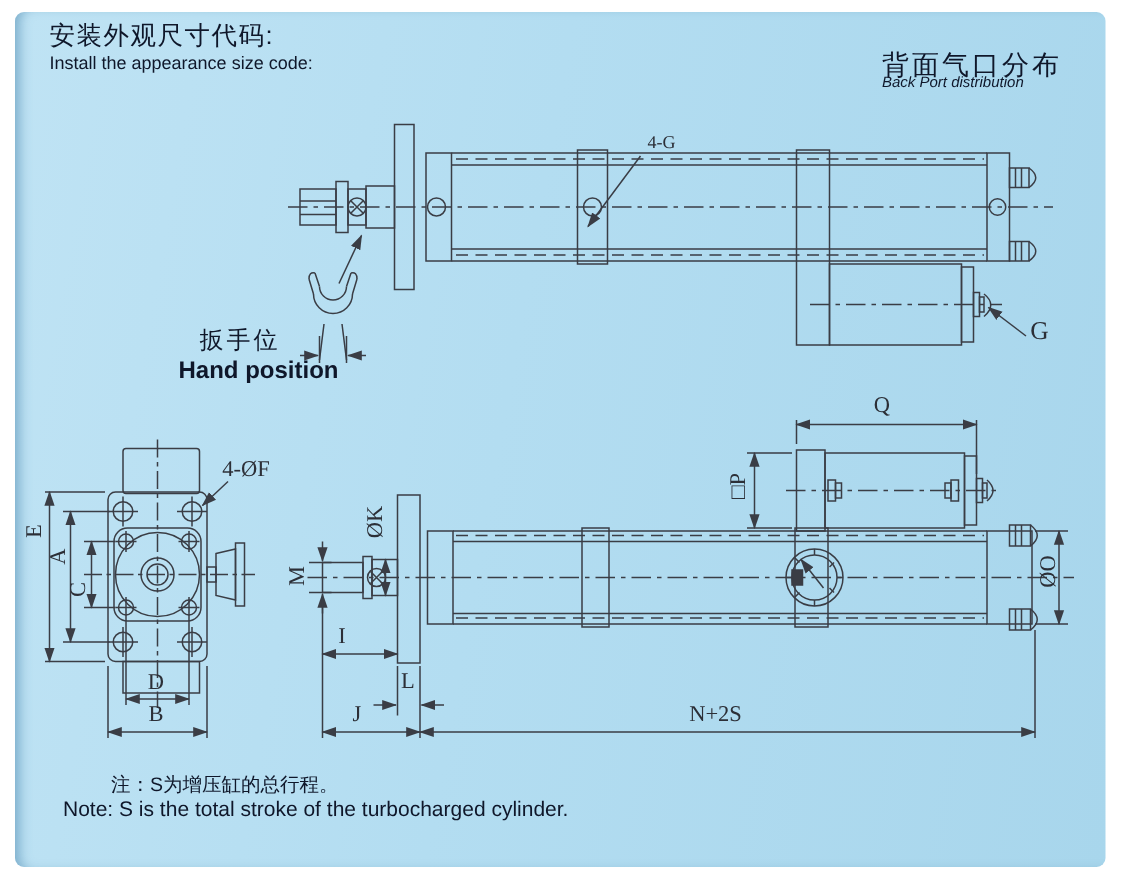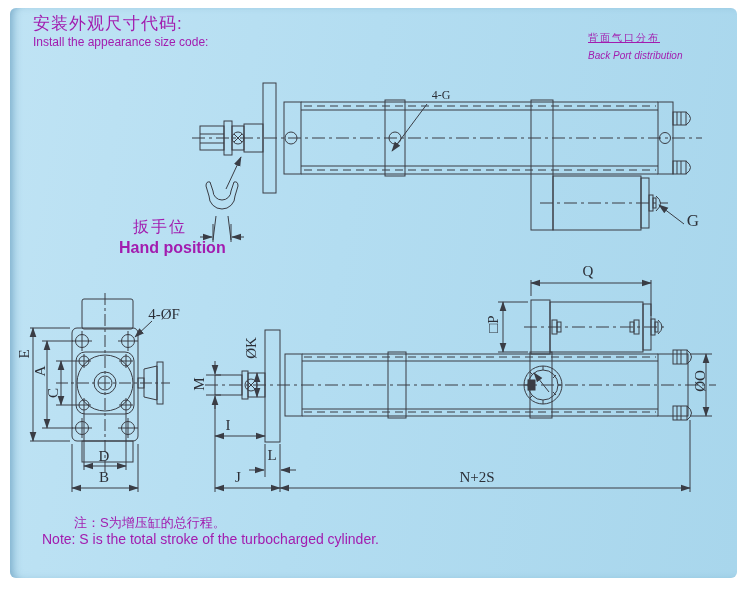--- a/index.html
+++ b/index.html
@@ -2,27 +2,27 @@
 <html><head>
 <meta charset="utf-8">
 <style>
   html,body{margin:0;padding:0;}
   body{width:750px;height:592px;background:#ffffff;position:relative;overflow:hidden;
        font-family:"Liberation Sans","DejaVu Sans",sans-serif;}
   #panel{position:absolute;left:10px;top:8px;width:727px;height:570px;border-radius:6px;
          background:linear-gradient(100deg,#bfe3f4 0%,#b3ddf1 45%,#a8d6ec 100%);
          box-shadow:inset 7px 0 8px -4px rgba(70,130,170,.55);}
   svg{position:absolute;left:0;top:0;}
-  .txt{position:absolute;color:#a21caf;white-space:nowrap;}
+  .txt{position:absolute;color:#0f172a;white-space:nowrap;}
   .lbl{position:absolute;transform:translate(-50%,-50%);color:#2c2f37;white-space:nowrap;
        font-family:"Liberation Serif","DejaVu Serif",serif;font-size:15px;}
   .lbl.rot{transform:translate(-50%,-50%) rotate(-90deg);}
   .hdr-zh{left:33px;top:12px;font-size:17px;letter-spacing:1px;}
   .hdr-en{left:33px;top:35px;font-size:12px;}
-  .bp-zh{left:588px;top:31px;font-size:10px;letter-spacing:2px;text-decoration:underline;}
+  .bp-zh{left:588px;top:31px;font-size:18px;letter-spacing:2px;}
   .bp-en{left:588px;top:50px;font-size:10px;font-style:italic;}
   .wr-zh{left:133px;top:217px;font-size:16px;letter-spacing:2px;}
   .wr-en{left:119px;top:239px;font-size:16px;font-weight:bold;}
   .nt-zh{left:30px;top:514px;font-size:13px;margin-left:44px;}
   .nt-en{left:42px;top:531px;font-size:14px;}
 </style>
 </head>
 <body>
 
 <div id="panel"></div>

